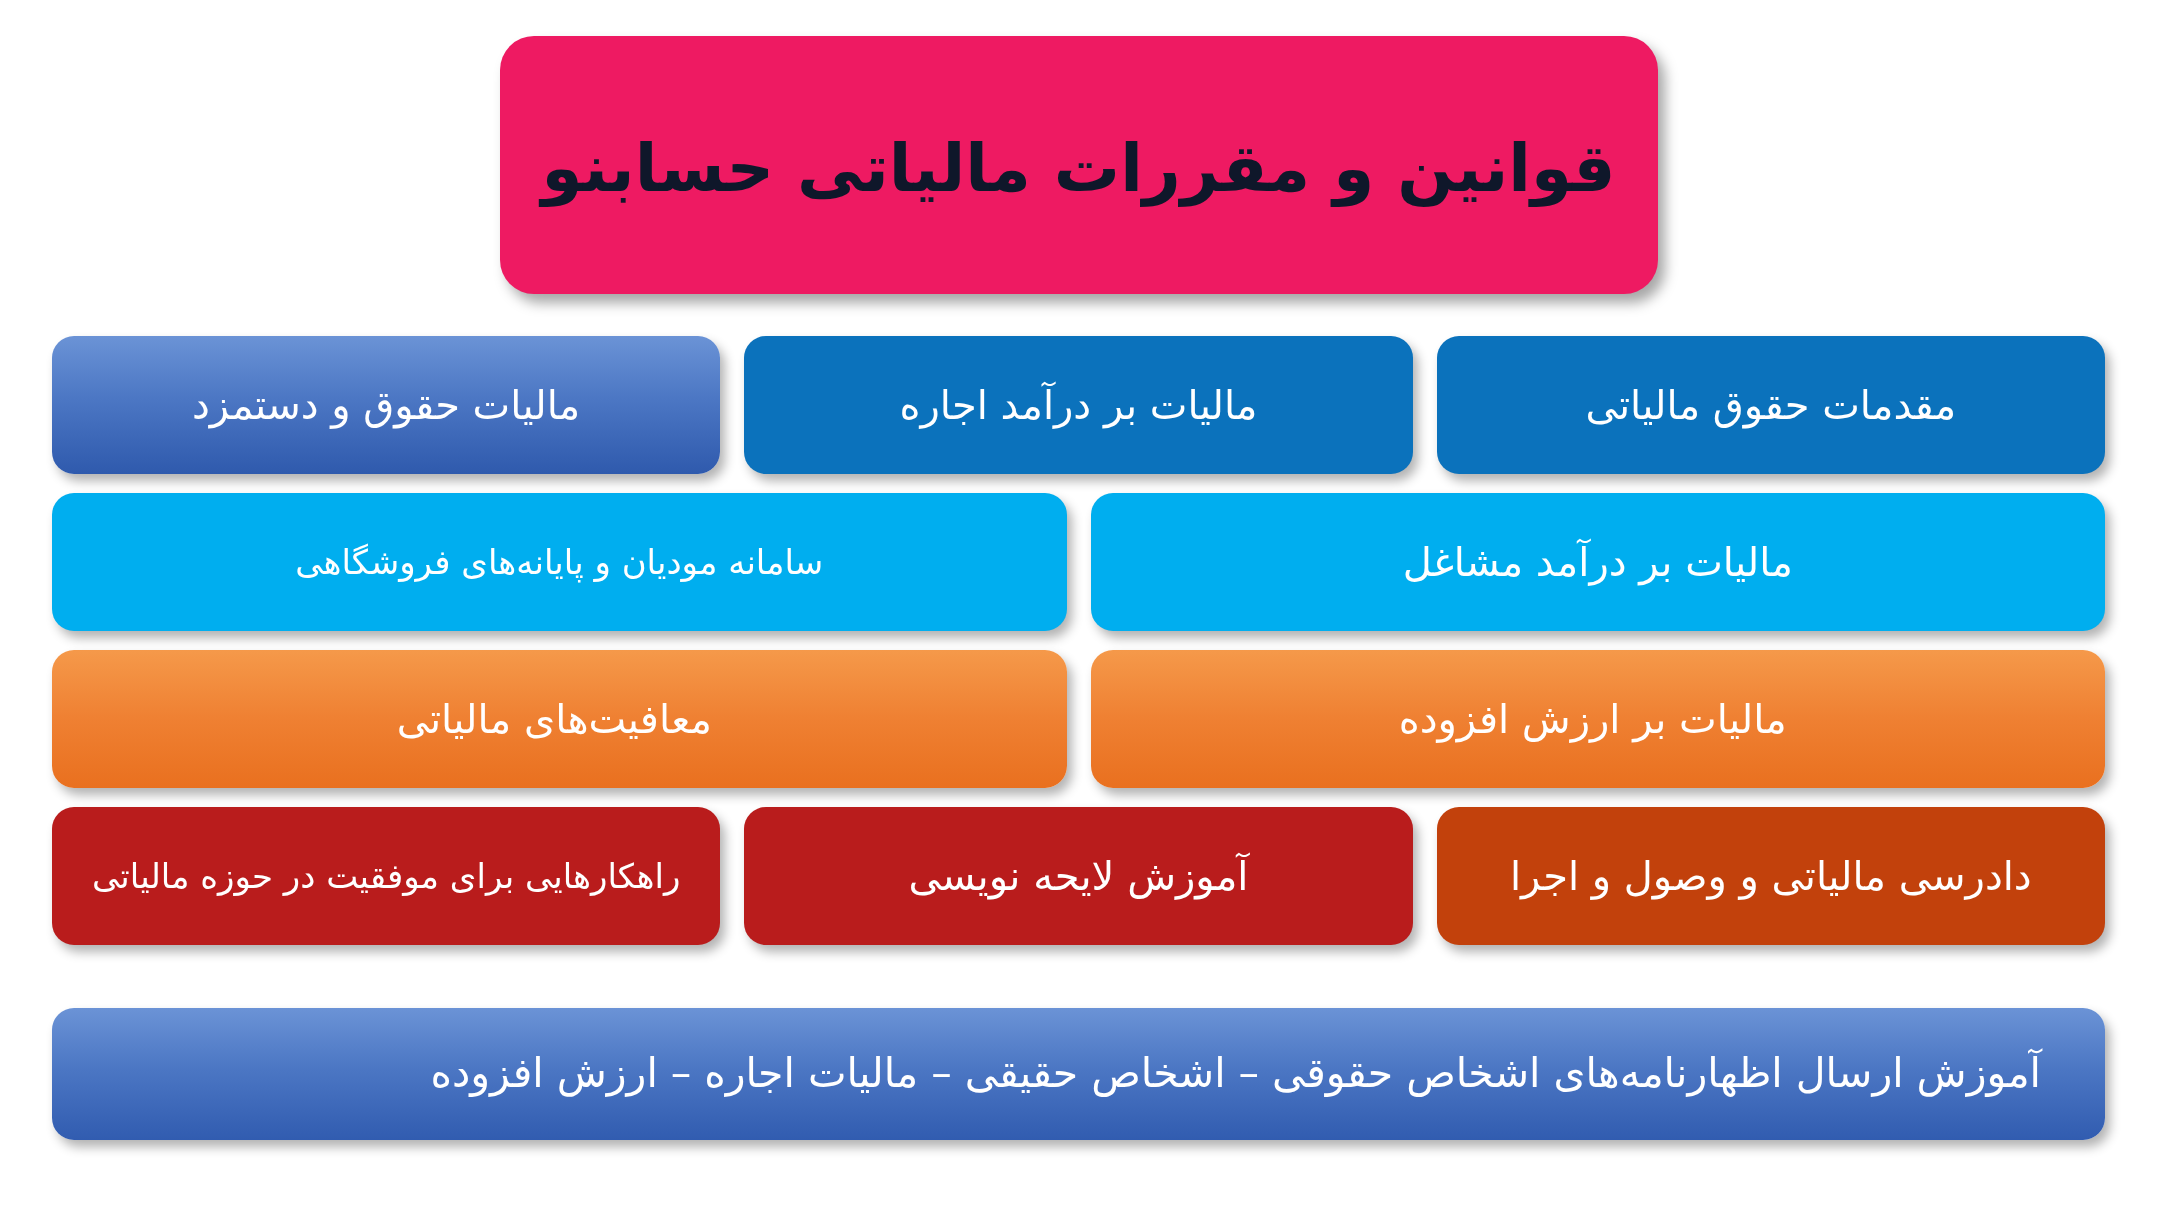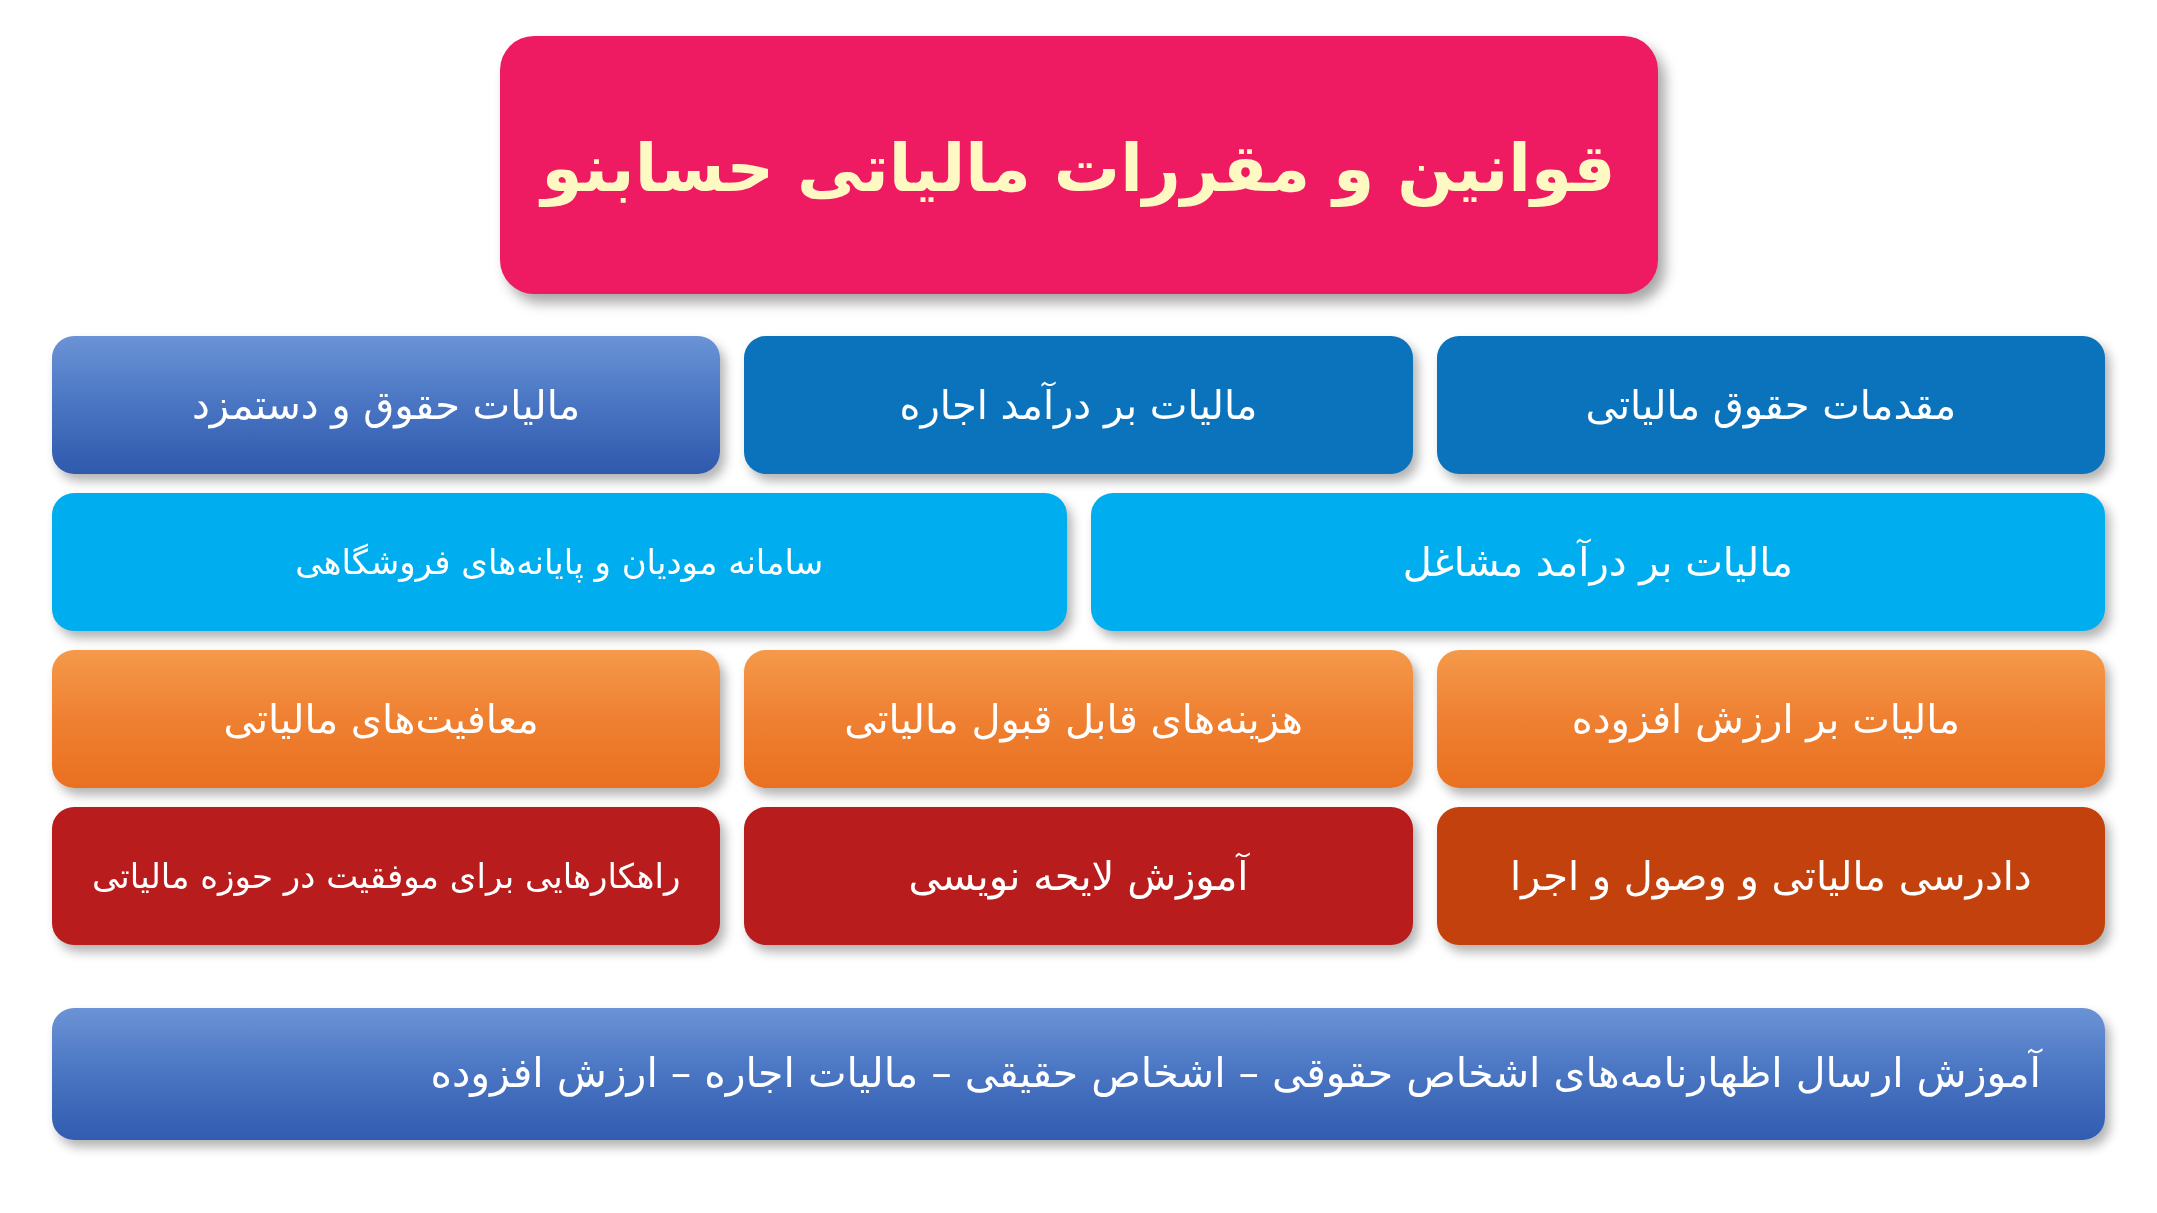--- a/index.html
+++ b/index.html
@@ -49,21 +49,21 @@
   .title-line-1 {
     color: #fff200;
     font-size: 53px;
     font-weight: bold;
     line-height: 1.25;
     text-align: center;
     letter-spacing: -0.5px;
     white-space: nowrap;
   }
   .title-line-2 {
-    color: #fef9c3;
+    color: #0f172a;
     font-size: 66px;
     font-weight: bold;
     line-height: 1.3;
     text-align: left;
     margin-top: 16px;
     letter-spacing: -0.5px;
     white-space: nowrap;
   }
 
   
@@ -175,23 +175,20 @@
       <div class="card c-cyan">
         <span class="card-label small">سامانه مودیان و پایانه‌های فروشگاهی</span>
       </div>
     </div>
 
     <div class="row">
       <div class="card c-orange">
         <span class="card-label">مالیات بر ارزش افزوده</span>
       </div>
       <div class="card c-orange">
-        <span class="card-label">هزینه‌های قابل قبول مالیاتی</span>
-      </div>
-      <div class="card c-orange">
         <span class="card-label">معافیت‌های مالیاتی</span>
       </div>
     </div>
 
     <div class="row">
       <div class="card c-green-olive">
         <span class="card-label">دادرسی مالیاتی و وصول و اجرا</span>
       </div>
       <div class="card c-green">
         <span class="card-label">آموزش لایحه نویسی</span>

